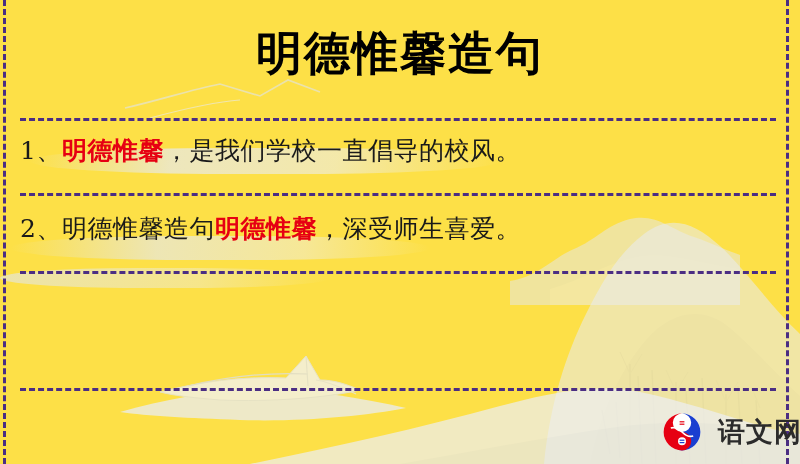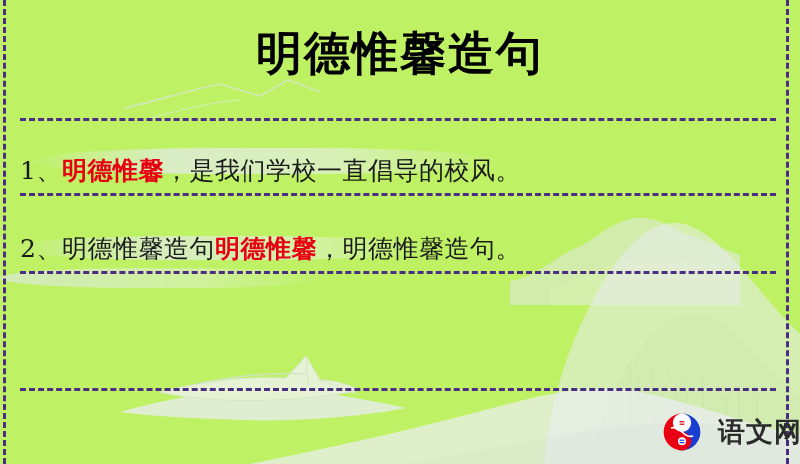--- a/index.html
+++ b/index.html
@@ -11,21 +11,21 @@
     height: 464px;
     overflow: hidden;
     background: #ffffff;
     font-family: "DejaVu Serif", "Liberation Serif", serif;
   }
 
   #page {
     position: relative;
     width: 800px;
     height: 464px;
-    background: #bef264;
+    background: #fde047;
     overflow: hidden;
   }
 
   
   .wm {
     position: absolute;
     pointer-events: none;
     z-index: 0;
   }
   .wm-mountain-right {
@@ -134,21 +134,20 @@
   .sentence {
     position: absolute;
     left: 20px;
     width: 756px;
     font-family: "DejaVu Serif", "Liberation Serif", serif;
     font-size: 25px;
     line-height: 42px;
     color: #1a1a1a;
     letter-spacing: 0.5px;
     z-index: 2;
-    margin-top: 20px;
   }
   .sentence .idiom {
     color: #e60012;
     font-weight: bold;
   }
 
   #sentence-1 { top: 130px; }
   #sentence-2 { top: 208px; }
   #sentence-3 { top: 286px; }
 
@@ -232,21 +231,21 @@
   <div class="divider" style="top:118px;"></div>
   <div class="divider" style="top:193px;"></div>
   <div class="divider" style="top:271px;"></div>
   <div class="divider" style="top:388px;"></div>
 
   <div class="sentence" id="sentence-1">
     <span>1、</span><span></span><span class="idiom">明德惟馨</span><span>，是我们学校一直倡导的校风。</span>
   </div>
 
   <div class="sentence" id="sentence-2">
-    <span>2、</span><span>明德惟馨造句</span><span class="idiom">明德惟馨</span><span>，明德惟馨造句。</span>
+    <span>2、</span><span>明德惟馨造句</span><span class="idiom">明德惟馨</span><span>，深受师生喜爱。</span>
   </div>
 
 
   <div class="brand">
     <svg class="brand-mark" viewBox="0 0 100 100">
       <circle cx="50" cy="50" r="46" fill="#ffffff"></circle>
       <path d="M50 4 A46 46 0 0 1 50 96 A23 23 0 0 1 50 50 A23 23 0 0 0 50 4 Z" fill="#1a3fd0"></path>
       <path d="M50 4 A46 46 0 0 0 50 96 A23 23 0 0 0 50 50 A23 23 0 0 1 50 4 Z" fill="#e60012"></path>
       <circle cx="50" cy="27" r="10" fill="#ffffff"></circle>
       <circle cx="50" cy="73" r="10" fill="#ffffff"></circle>

